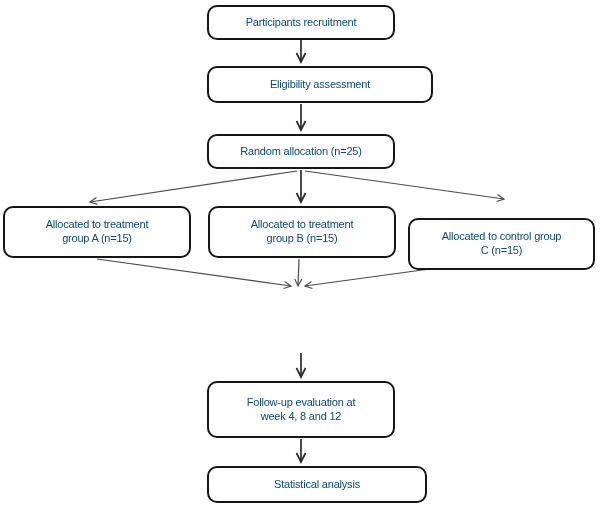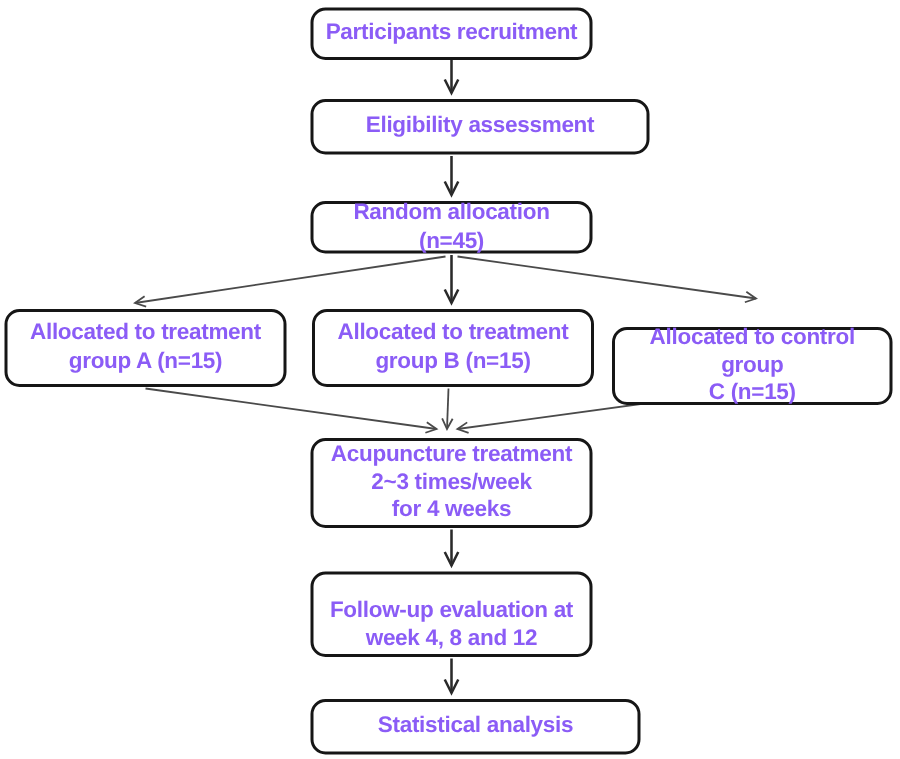--- a/index.html
+++ b/index.html
@@ -26,36 +26,36 @@
   .node {
     position: absolute;
     box-sizing: border-box;
     border: 2.5px solid #161616;
     border-radius: 10px;
     background: #ffffff;
     display: flex;
     align-items: center;
     justify-content: center;
     text-align: center;
-    color: #8b5cf6;
-    font-size: 15px;
-    font-weight: 700;
+    color: #0c4a6e;
+    font-size: 11px;
+    font-weight: 400;
     line-height: 1.26;
     letter-spacing: -0.2px;
   }
   .node span {
     white-space: pre-line;
     padding: 0 4px;
   }
   
   .n-participants { left: 207px; top: 5px;   width: 188px; height: 35px; }
   .n-eligibility  { left: 207px; top: 66px;  width: 226px; height: 37px; }
   .n-random       { left: 207px; top: 134px; width: 188px; height: 35px; }
   .n-treatment    { left: 207px; top: 292px; width: 188px; height: 60px; }
-  .n-followup     { left: 207px; top: 381px; width: 188px; height: 57px; align-items: flex-end; }
+  .n-followup     { left: 207px; top: 381px; width: 188px; height: 57px; }
   .n-statistics   { left: 207px; top: 466px; width: 220px; height: 37px; }
   
   .n-group-a { left: 3px;   top: 206px; width: 188px; height: 52px; }
   .n-group-b { left: 208px; top: 206px; width: 188px; height: 52px; }
   .n-group-c { left: 408px; top: 206px; width: 187px; height: 52px; margin-top: 12px; }
 </style>
 </head>
 <body>
 
 <div class="canvas">
@@ -86,43 +86,38 @@
 
   <div class="node n-participants">
     <span>Participants recruitment</span>
   </div>
 
   <div class="node n-eligibility">
     <span>Eligibility assessment</span>
   </div>
 
   <div class="node n-random">
-    <span>Random allocation (n=45)</span>
+    <span>Random allocation (n=25)</span>
   </div>
 
   <div class="node n-group-a">
     <span>Allocated to treatment
 group A (n=15)</span>
   </div>
 
   <div class="node n-group-b">
     <span>Allocated to treatment
 group B (n=15)</span>
   </div>
 
   <div class="node n-group-c">
     <span>Allocated to control group
 C (n=15)</span>
   </div>
 
-  <div class="node n-treatment">
-    <span>Acupuncture treatment
-2~3 times/week
-for 4 weeks</span>
-  </div>
 
   <div class="node n-followup">
     <span>Follow-up evaluation at
 week 4, 8 and 12</span>
   </div>
 
   <div class="node n-statistics">
     <span>Statistical analysis</span>
   </div>
 

